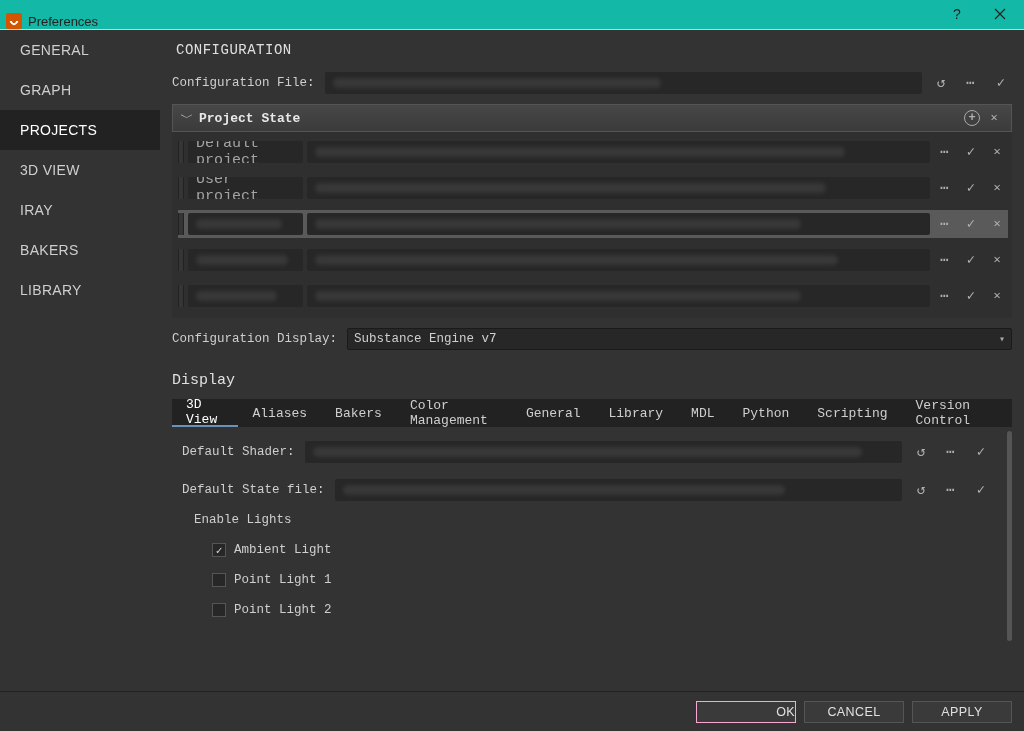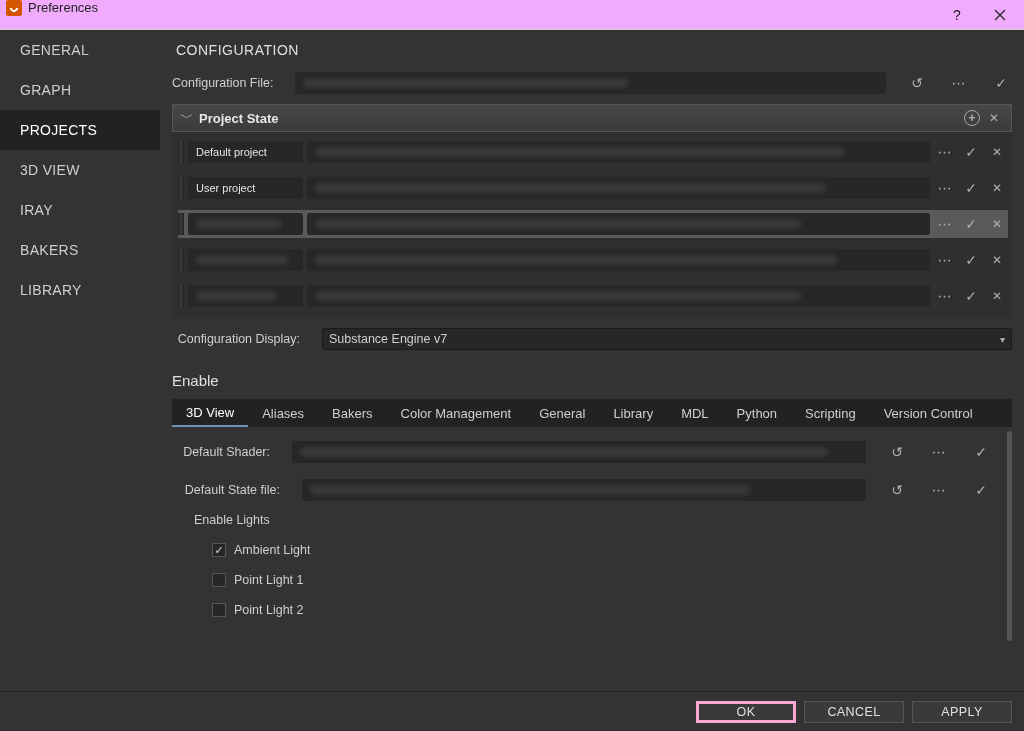--- a/index.html
+++ b/index.html
@@ -12,23 +12,23 @@
     color: #c8c8c8;
     background: #333333;
     display: flex;
     flex-direction: column;
     overflow: hidden;
   }
 
   
   .titlebar {
     height: 30px;
-    background: #f0abfc;
-    display: flex;
-    align-items: flex-start;
+    background: #14b8a6;
+    display: flex;
+    align-items: flex-end;
     padding: 0 2px 0 6px;
     color: #222;
     border-bottom: 1px solid #d0d0d0;
   }
   .titlebar .app-icon {
     width: 16px; height: 16px;
     background: #d45500;
     position: relative;
     margin-right: 6px;
     border-radius: 2px;
@@ -84,35 +84,36 @@
 
   
   .content {
     flex: 1;
     background: #333333;
     padding: 12px 12px 0 12px;
     overflow: hidden;
     display: flex;
     flex-direction: column;
     min-width: 0;
+    font-family: Liberation Mono, monospace;
   }
   .page-title {
     font-size: 14px;
     letter-spacing: 0.5px;
     color: #e0e0e0;
     margin-bottom: 14px;
     margin-left: 4px;
   }
 
   
   .prop-row {
     display: flex;
     align-items: center;
     margin-bottom: 8px;
-    gap: 20px;
+    gap: 8px;
   }
   .prop-label {
     text-align: right;
     min-width: 100px;
     color: #cfcfcf;
     font-size: 12.5px;
     flex: 0 0 auto;
     padding-right: 2px;
   }
   .prop-value {
@@ -220,22 +221,22 @@
     height: 22px;
     background: #272727;
     border-radius: 2px;
     position: relative;
     overflow: hidden;
   }
   .fr-label-box { flex: 0 0 115px; }
   .fr-label-box.text {
     display: flex; align-items: center;
     padding: 0 8px;
-    color: #e5e5e5;
-    font-size: 11px;
+    color: #a3a3a3;
+    font-size: 15px;
   }
   .fr-path-box { flex: 1; }
 
   
   .dropdown {
     flex: 1;
     height: 22px;
     background: #272727;
     border: 1px solid #1a1a1a;
     border-radius: 2px;
@@ -340,21 +341,21 @@
     background: #3a3a3a;
     border: 1px solid #555;
     color: #e0e0e0;
     display: flex;
     align-items: center;
     justify-content: center;
     font-size: 12.5px;
     letter-spacing: 0.4px;
     cursor: pointer;
   }
-  .dlg-btn.primary { border: 3px solid #f9a8d4; }
+  .dlg-btn.primary { border: 1px solid #f9a8d4; justify-content: flex-end; }
 
 </style>
 </head>
 <body>
 
 <div class="titlebar">
   <div class="app-icon"></div>
   <span class="title">Preferences</span>
   <div class="spacer"></div>
   <div class="tb-btn help">?</div>
@@ -480,21 +481,21 @@
       </div>
     </div>
 
     <div class="prop-row">
       <span class="prop-label" style="min-width:130px">Configuration Display:</span>
       <div class="dropdown">
         <span>Substance Engine v7</span>
       </div>
     </div>
 
-    <div class="section-title">Enable</div>
+    <div class="section-title">Display</div>
 
     <div class="tabs">
       <div class="tab active">
           <span>3D View</span>
         </div>
       <div class="tab">
           <span>Aliases</span>
         </div>
       <div class="tab">
           <span>Bakers</span>

